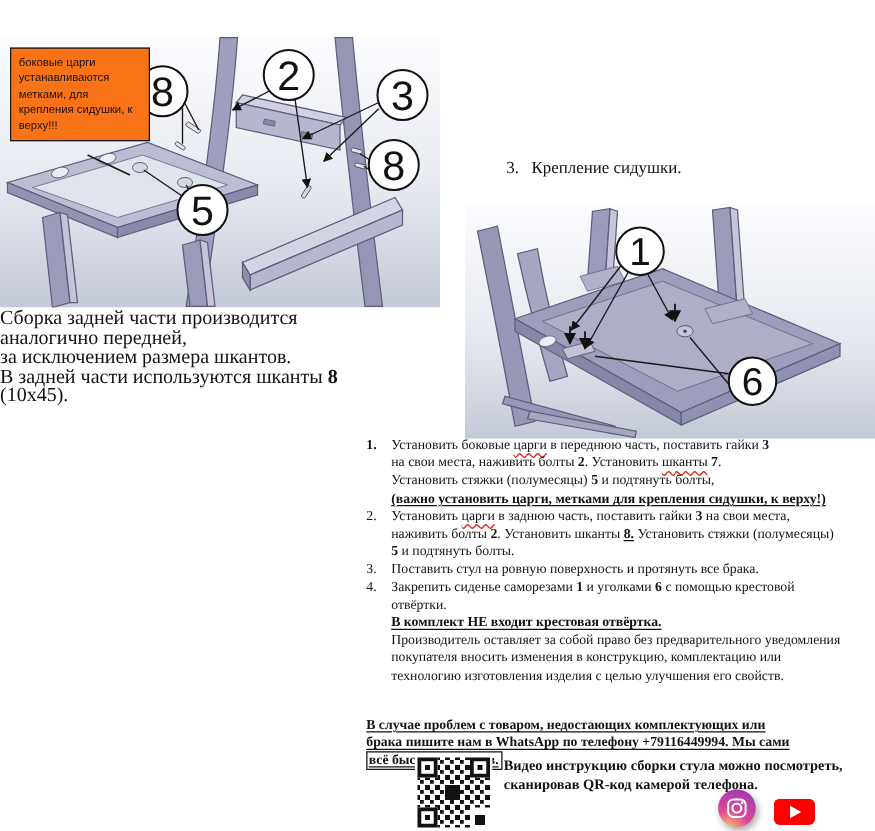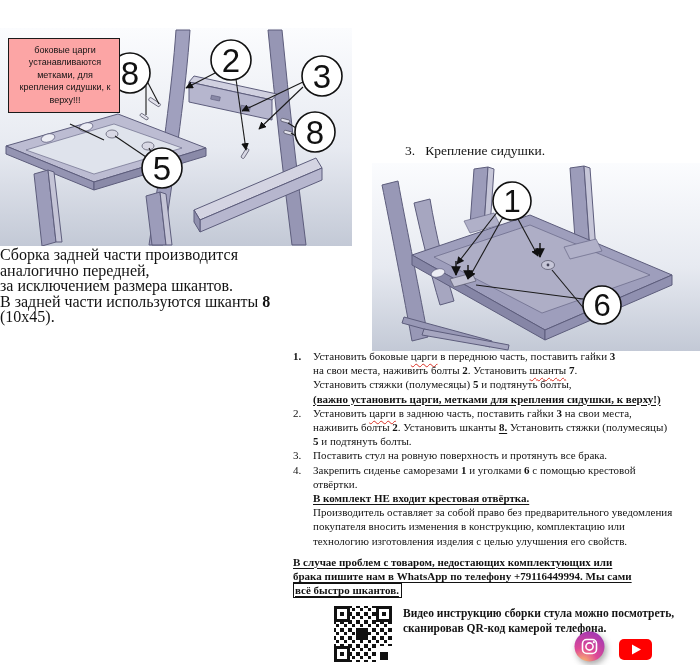--- a/index.html
+++ b/index.html
@@ -1,33 +1,33 @@
 <!DOCTYPE html>
 <html><head>
 <meta charset="utf-8">
 <style>
   html,body{margin:0;padding:0;background:#fff;}
   #page{position:relative;width:700px;height:665px;background:#fff;overflow:hidden;
         font-family:"Liberation Serif",serif;color:#131313;}
   .abs{position:absolute;}
   .h1{font-size:13.5px;white-space:pre;}
-  .note-box{width:100px;border:1.5px solid #1a1a1a;background:#fca5a5;padding:5px 4px 6px 6px;
-            font-family:"Liberation Sans",sans-serif;font-size:9px;line-height:1.38;z-index:3;text-align:center;}
+  .note-box{width:100px;border:1.5px solid #1a1a1a;background:#f97316;padding:5px 4px 6px 6px;
+            font-family:"Liberation Sans",sans-serif;font-size:9px;line-height:1.38;z-index:3;}
   .caption{width:296px;text-align:left;font-size:16px;line-height:15.5px;}
   .instr{width:404px;font-size:11px;line-height:14.2px;}
   .item{display:flex;}
   .item .num{flex:0 0 20px;}
   .item .num.bold{font-weight:bold;}
   .item .body{flex:1;}
   .b{font-weight:bold;}
   .u{text-decoration:underline;text-decoration-thickness:1.4px;text-underline-offset:2px;}
   .sq{text-decoration:underline;text-decoration-style:wavy;text-decoration-color:#d93025;
       text-decoration-thickness:1px;text-underline-offset:2.5px;}
   .boxed{border:1px solid #111;padding:0 2px 1px 1px;}
-  .warranty{margin-top:7px;}
+  .warranty{margin-top:25px;}
   .footer-text{font-weight:bold;font-size:11.5px;line-height:15px;}
   .ig-shadow{filter:drop-shadow(2px 3px 3px rgba(60,60,60,.45));}
 </style>
 </head>
 <body>
 
 <div id="page">
 
 
   <svg class="abs" style="left:0;top:28px;" width="352" height="218" viewBox="0 0 352 218">
@@ -118,21 +118,21 @@
   </svg>
 
   <div class="abs note-box" style="left:8px;top:38px;">боковые царги устанавливаются метками, для крепления сидушки, к верху!!!</div>
 
   <div class="abs caption" style="left:0;top:247px;">
     <div><span>Сборка задней части производится аналогично передней,</span></div>
     <div><span>за исключением размера шкантов.</span></div>
     <div><span>В задней части используются шканты </span><span class="b">8</span><span> (10x45).</span></div>
   </div>
 
-  <div class="abs h1" style="left:405px;top:143px;">3.   Крепление сидушки.</div>
+  <div class="abs h1" style="left:405px;top:126px;">3.   Крепление сидушки.</div>
 
   <svg class="abs" style="left:372px;top:163px;" width="328" height="188" viewBox="0 0 328 188">
     <defs>
       <linearGradient id="bg2" x1="0" y1="0" x2="0" y2="1">
         <stop offset="0" stop-color="#fbfcfe"></stop>
           <stop offset="0.55" stop-color="#e7eaf1"></stop>
         <stop offset="1" stop-color="#c3c9d6"></stop>
       </linearGradient>
     </defs>
     <rect x="0" y="0" width="328" height="188" fill="url(#bg2)"></rect>

